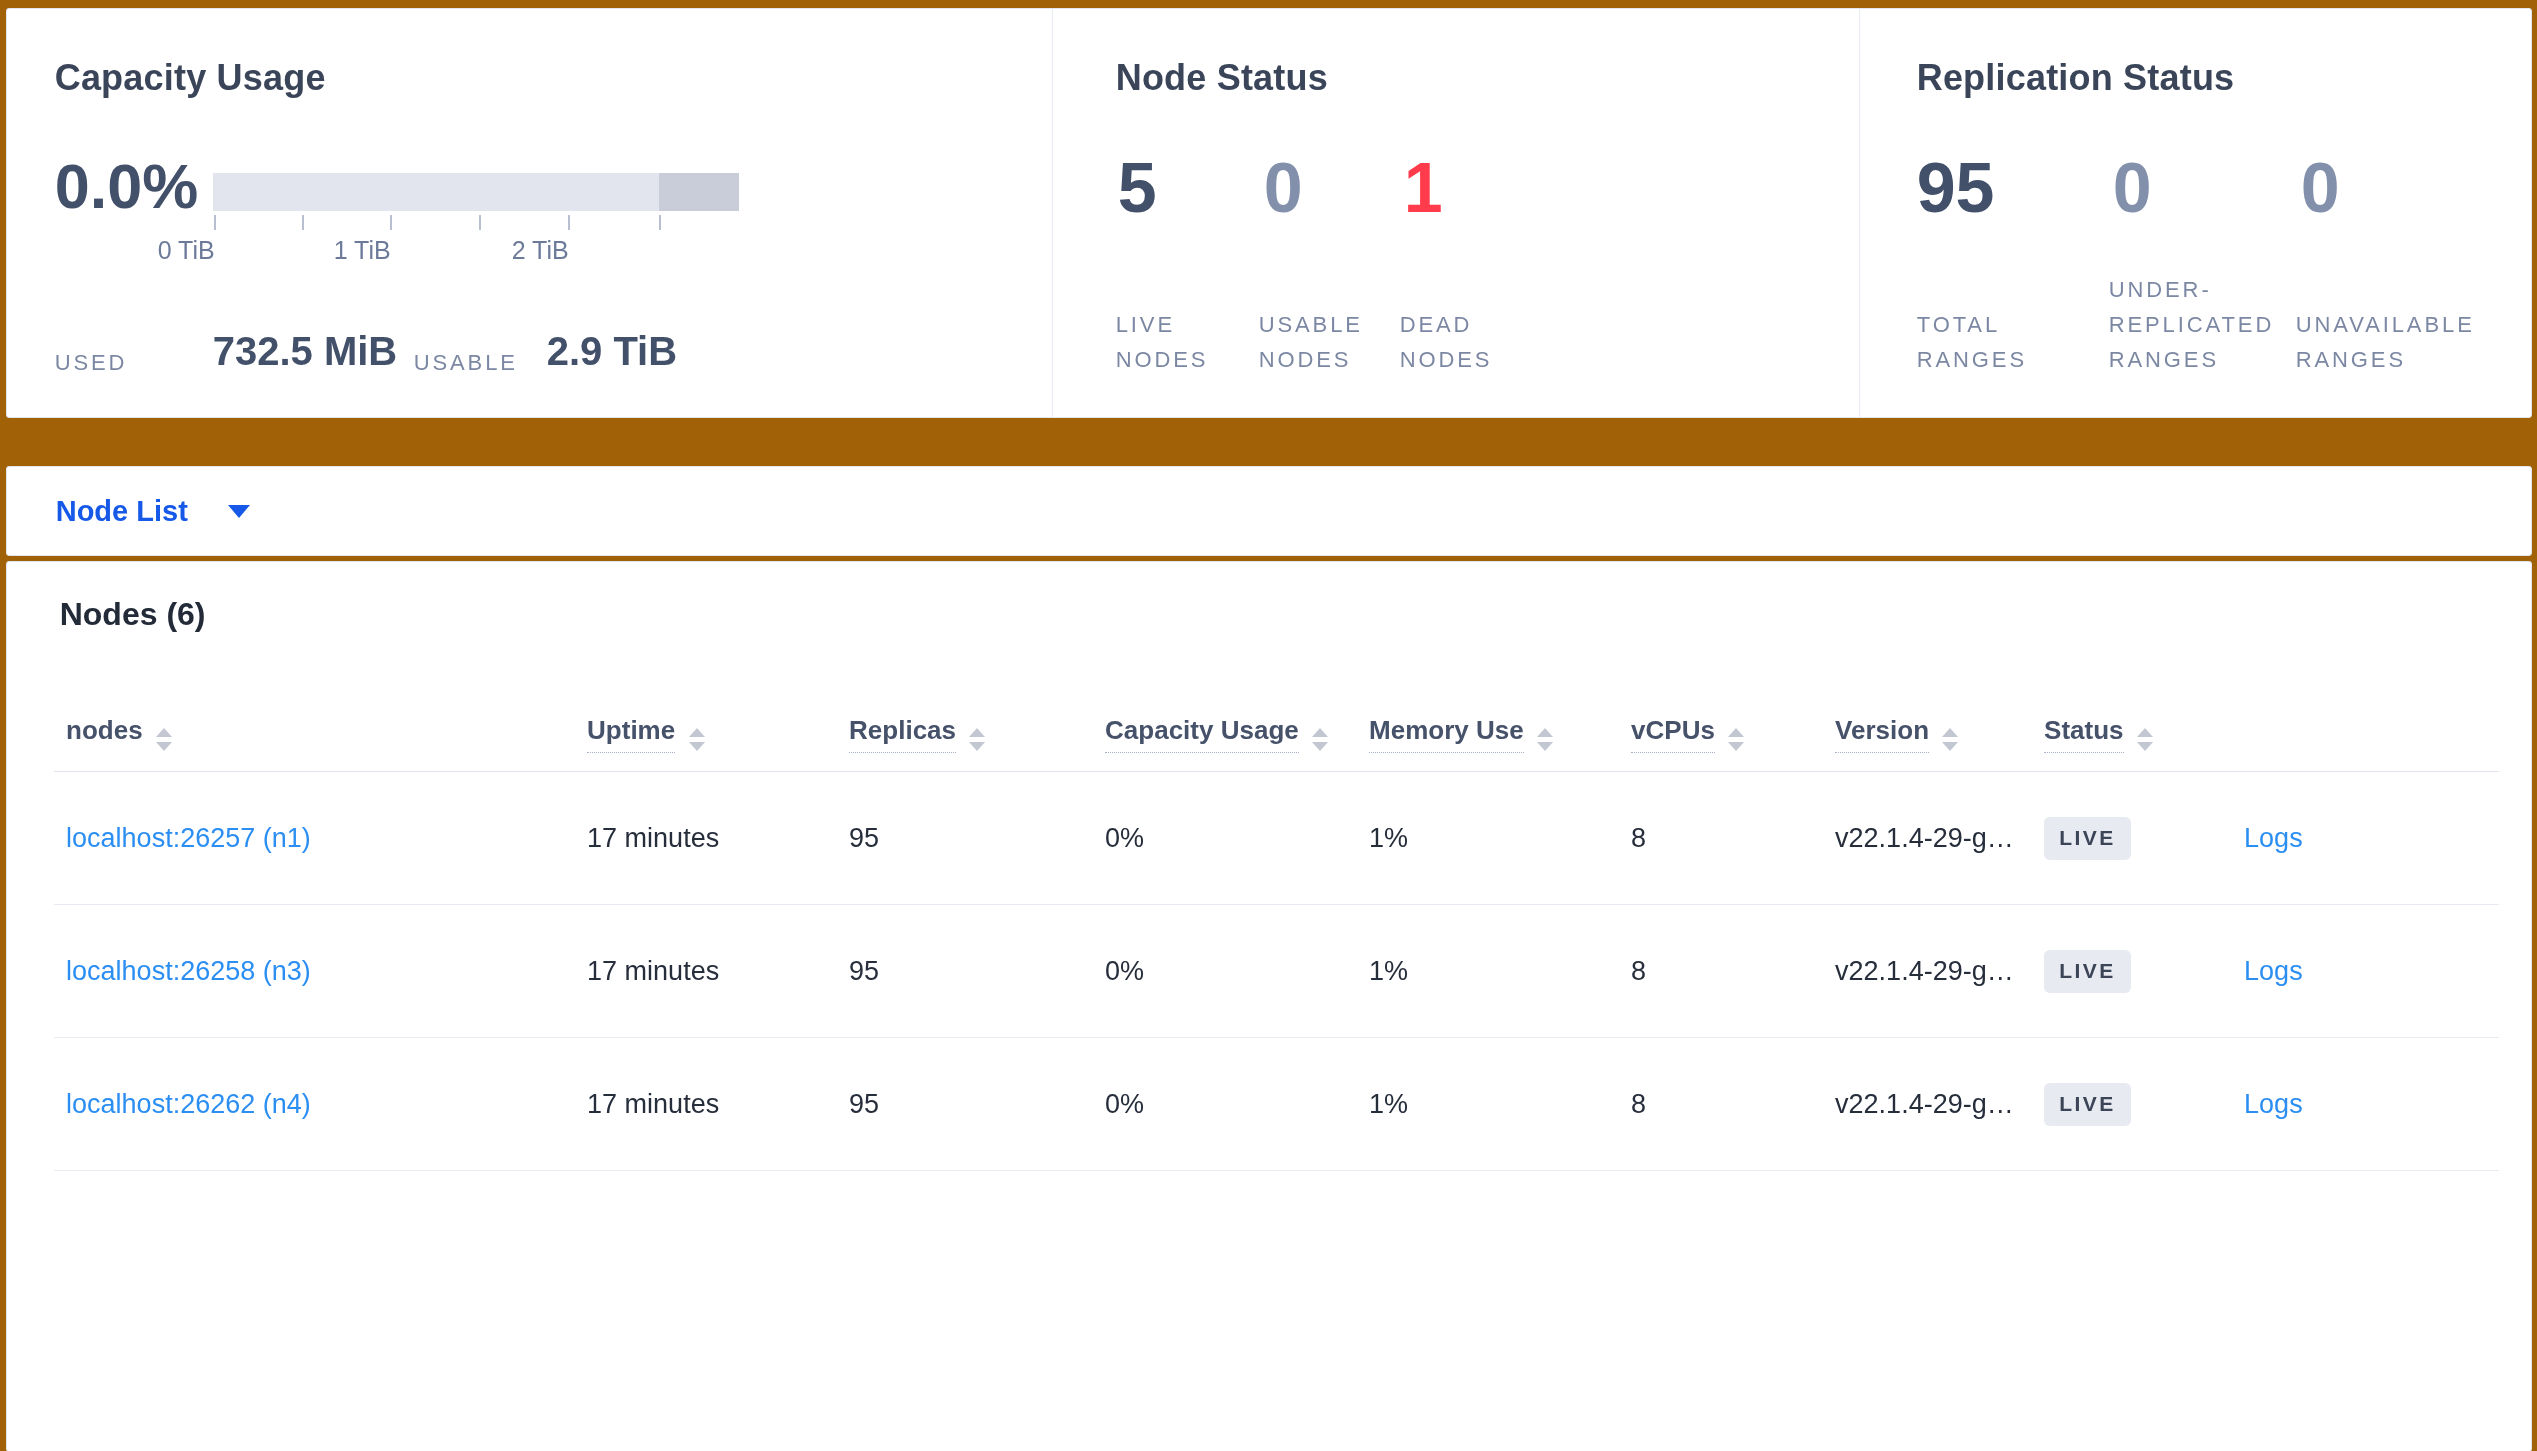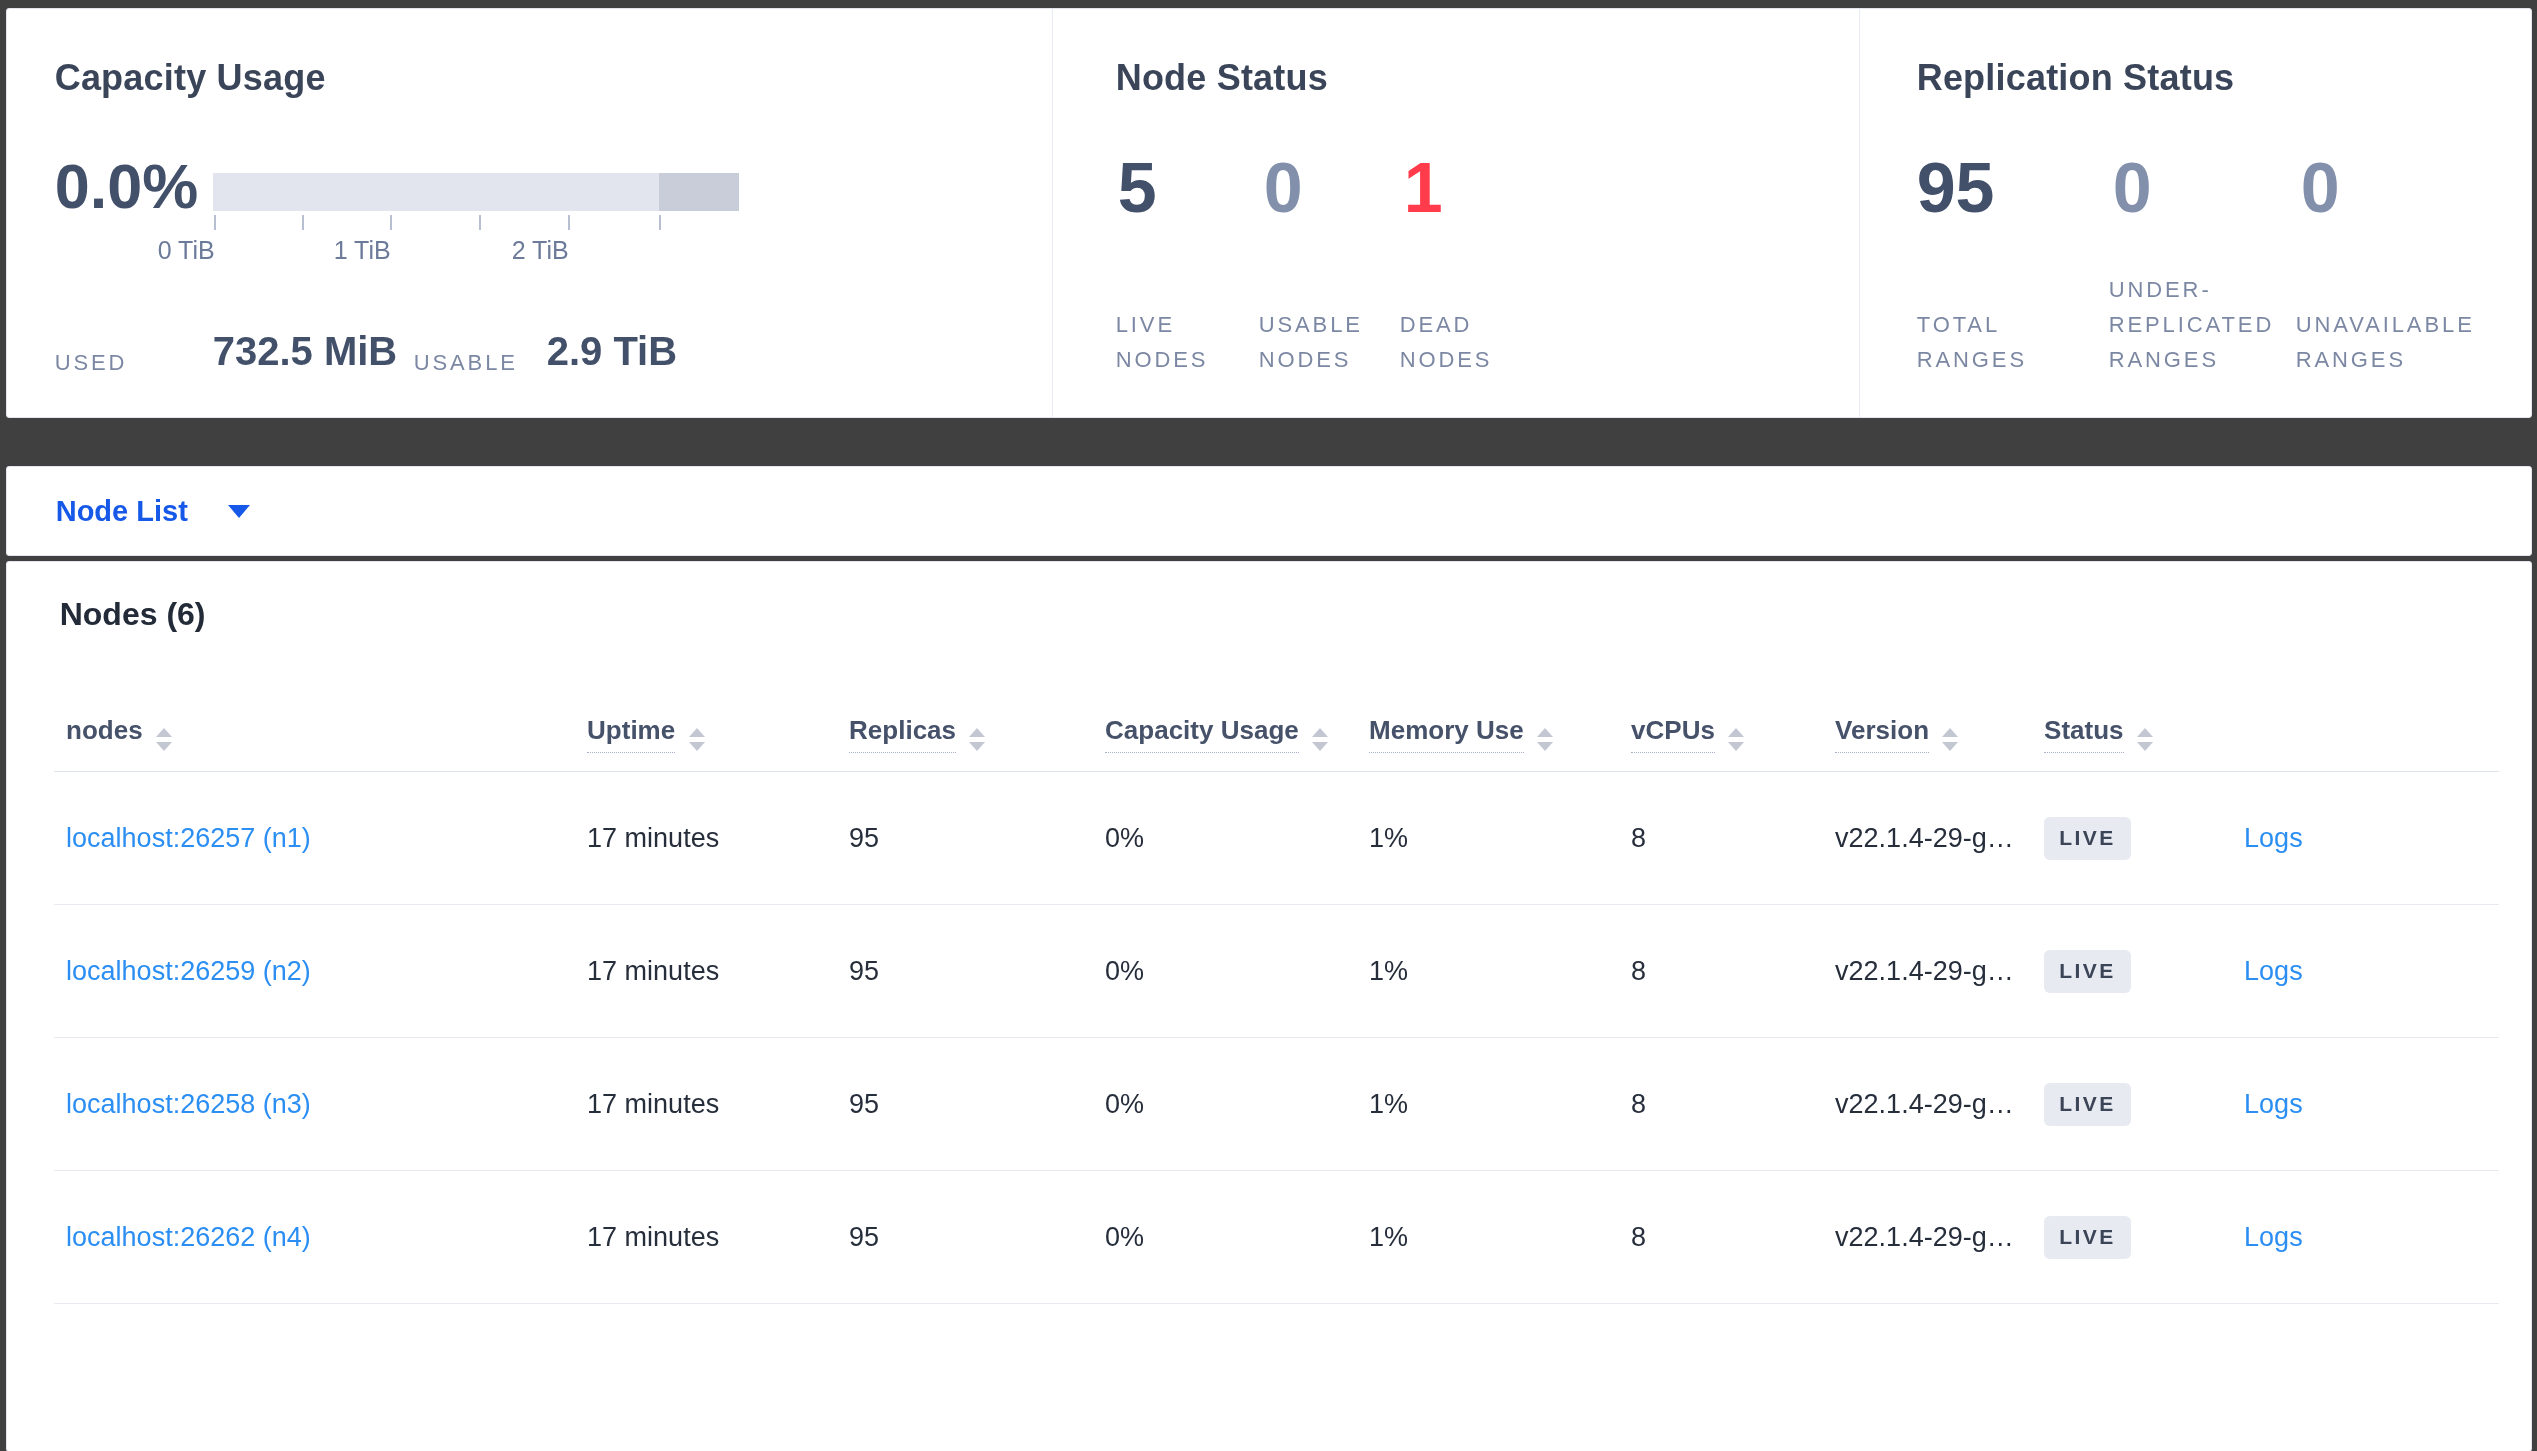--- a/index.html
+++ b/index.html
@@ -1,16 +1,16 @@
 <!DOCTYPE html>
 <html><head>
 <meta charset="utf-8">
 <style>
   html,body{margin:0;padding:0;background:#f4f6fa;}
-  .page{position:relative;width:2538px;height:1452px;background:#404040;overflow:hidden;
+  .page{position:relative;width:2538px;height:1452px;background:#a16207;overflow:hidden;
         font-family:"Liberation Sans",sans-serif;-webkit-font-smoothing:antialiased;}
   .card{position:absolute;background:#ffffff;border:1px solid #e3e6ee;border-radius:2.9px;box-sizing:border-box;}
 
   
   #summary-card{left:5.7px;top:7.6px;width:2526px;height:410px;display:flex;}
   .summary-section{position:relative;height:100%;box-sizing:border-box;}
   #sec-capacity{width:1045px;}
   #sec-nodes{width:807px;border-left:1px solid #e9ebf2;}
   #sec-replication{flex:1;border-left:1px solid #e9ebf2;}
   .section-title{position:absolute;top:48px;font-size:36px;font-weight:600;color:#3b4559;letter-spacing:0.2px;}
@@ -197,31 +197,20 @@
             <td>17 minutes</td>
             <td>95</td>
             <td>0%</td>
             <td>1%</td>
             <td>8</td>
             <td>v22.1.4-29-g…</td>
             <td><span class="badge">LIVE</span></td>
             <td class="logs-cell"><a class="logs-link">Logs</a></td>
           </tr>
           <tr>
-            <td><a class="node-link">localhost:26259 (n2)</a></td>
-            <td>17 minutes</td>
-            <td>95</td>
-            <td>0%</td>
-            <td>1%</td>
-            <td>8</td>
-            <td>v22.1.4-29-g…</td>
-            <td><span class="badge">LIVE</span></td>
-            <td class="logs-cell"><a class="logs-link">Logs</a></td>
-          </tr>
-          <tr>
             <td><a class="node-link">localhost:26258 (n3)</a></td>
             <td>17 minutes</td>
             <td>95</td>
             <td>0%</td>
             <td>1%</td>
             <td>8</td>
             <td>v22.1.4-29-g…</td>
             <td><span class="badge">LIVE</span></td>
             <td class="logs-cell"><a class="logs-link">Logs</a></td>
           </tr>

